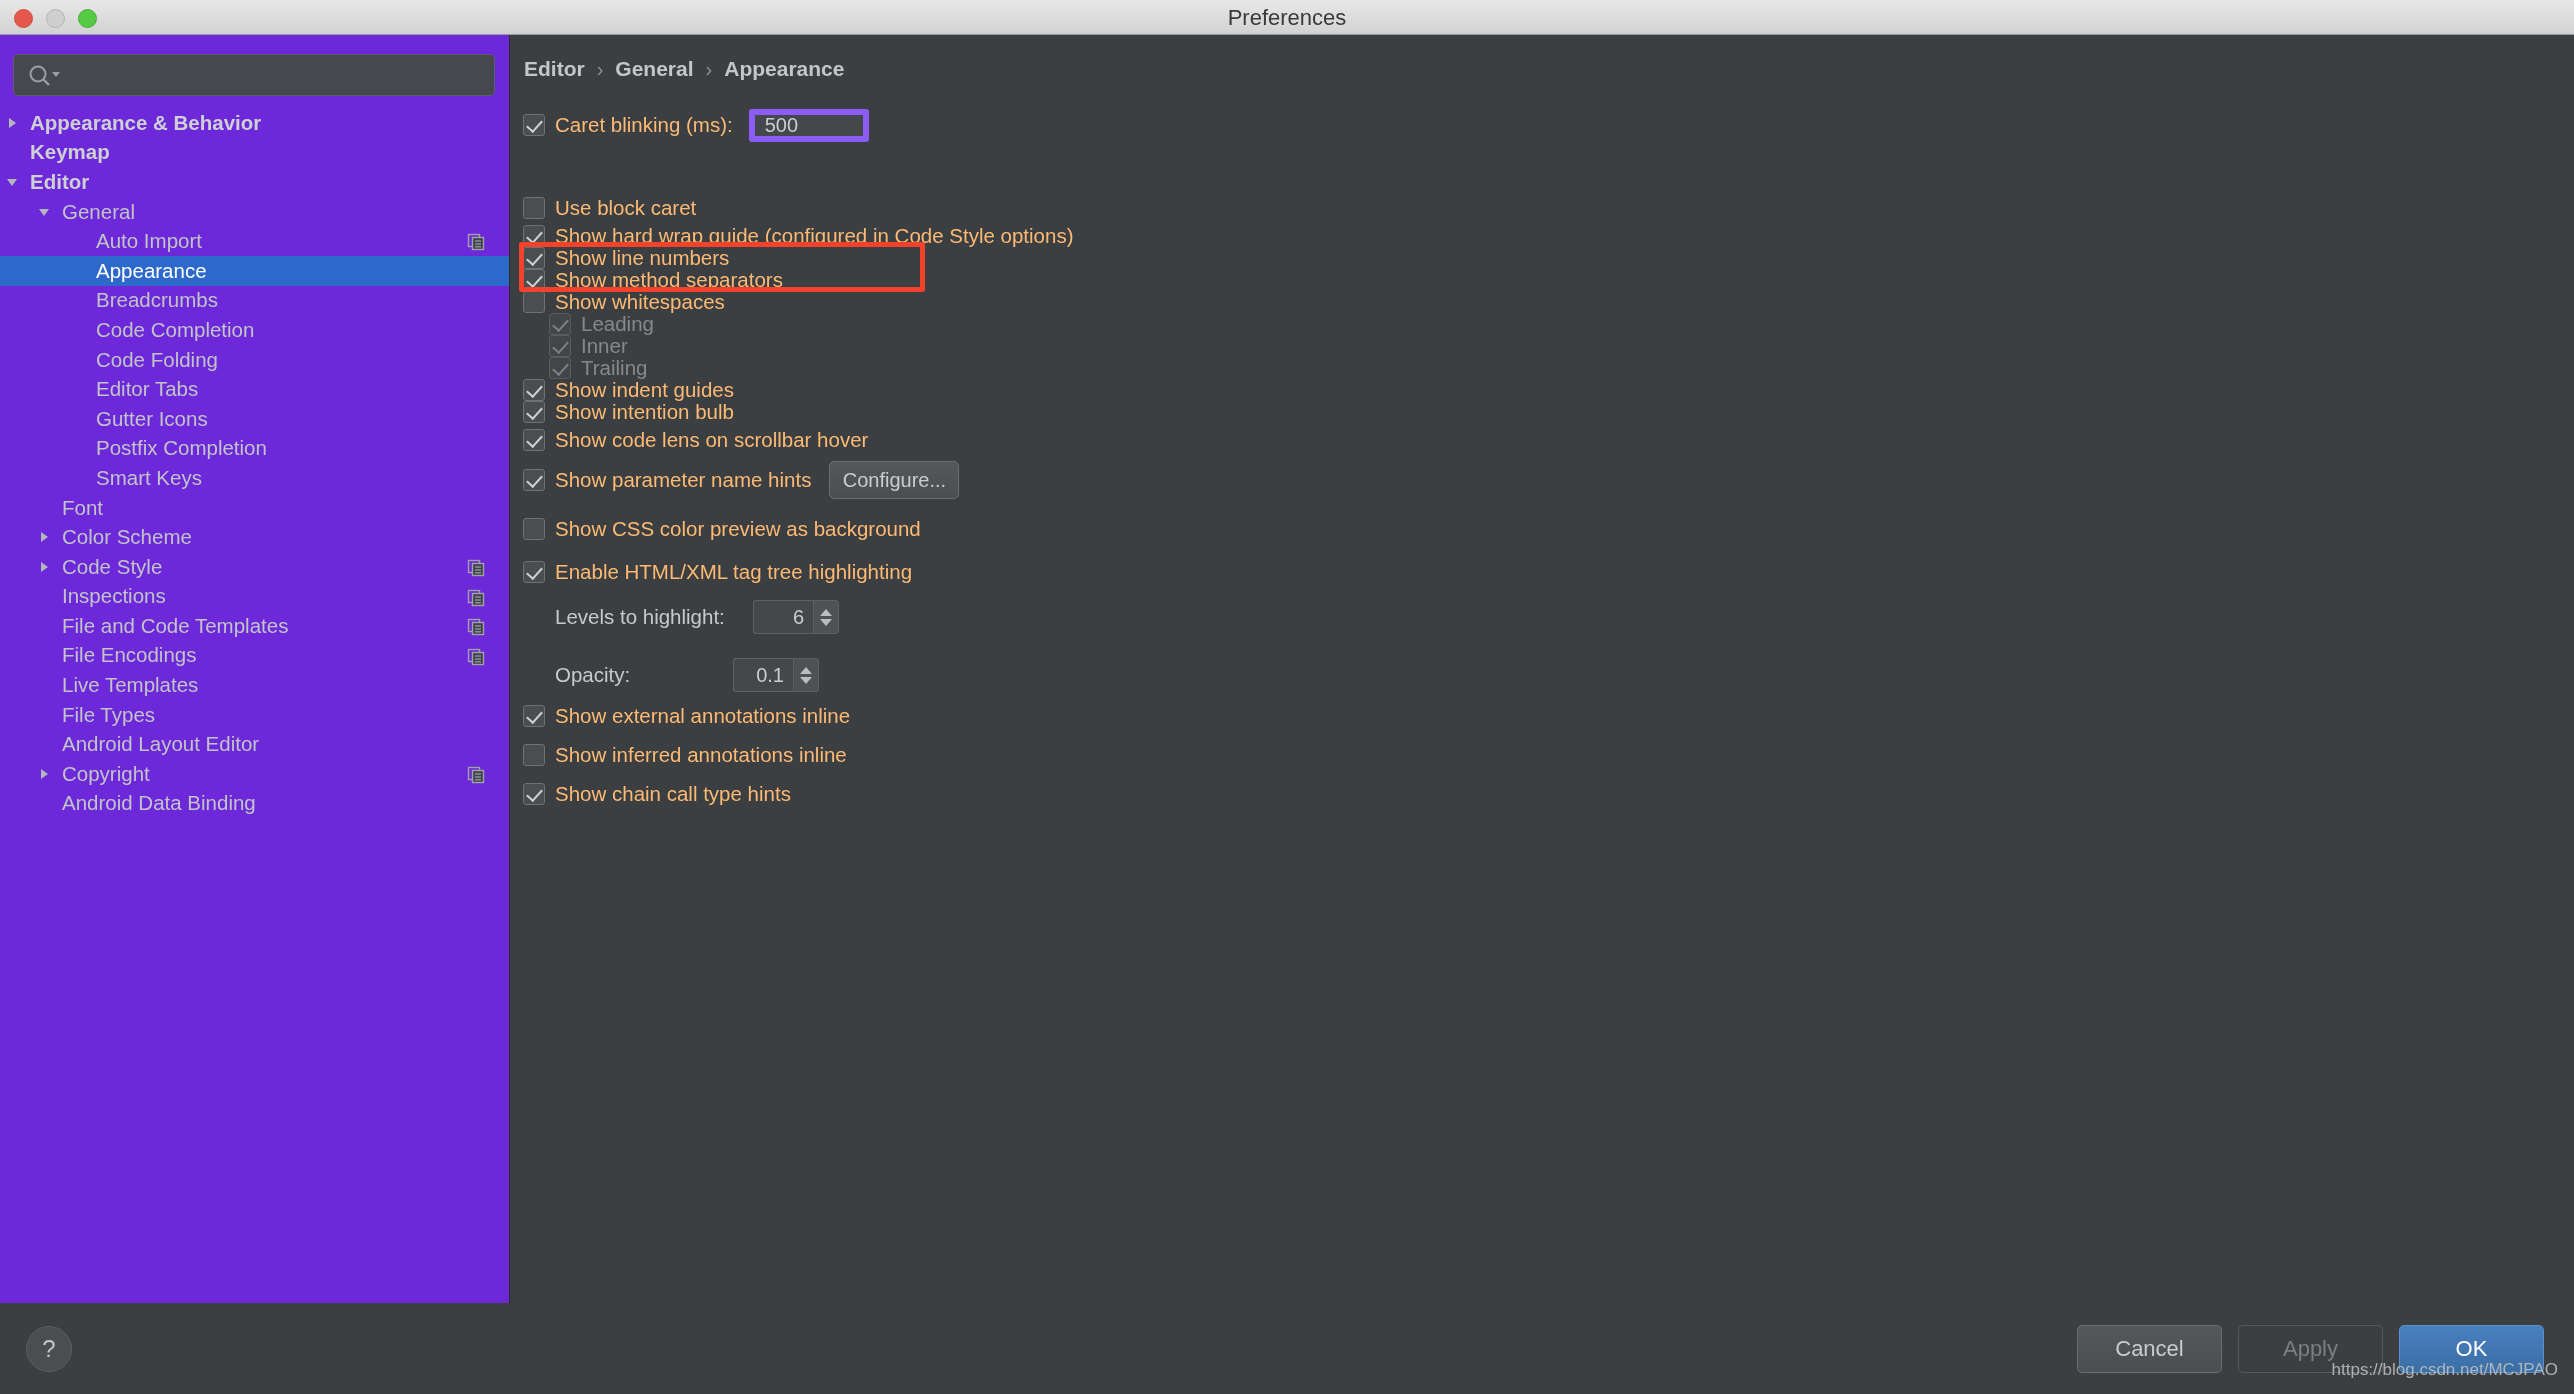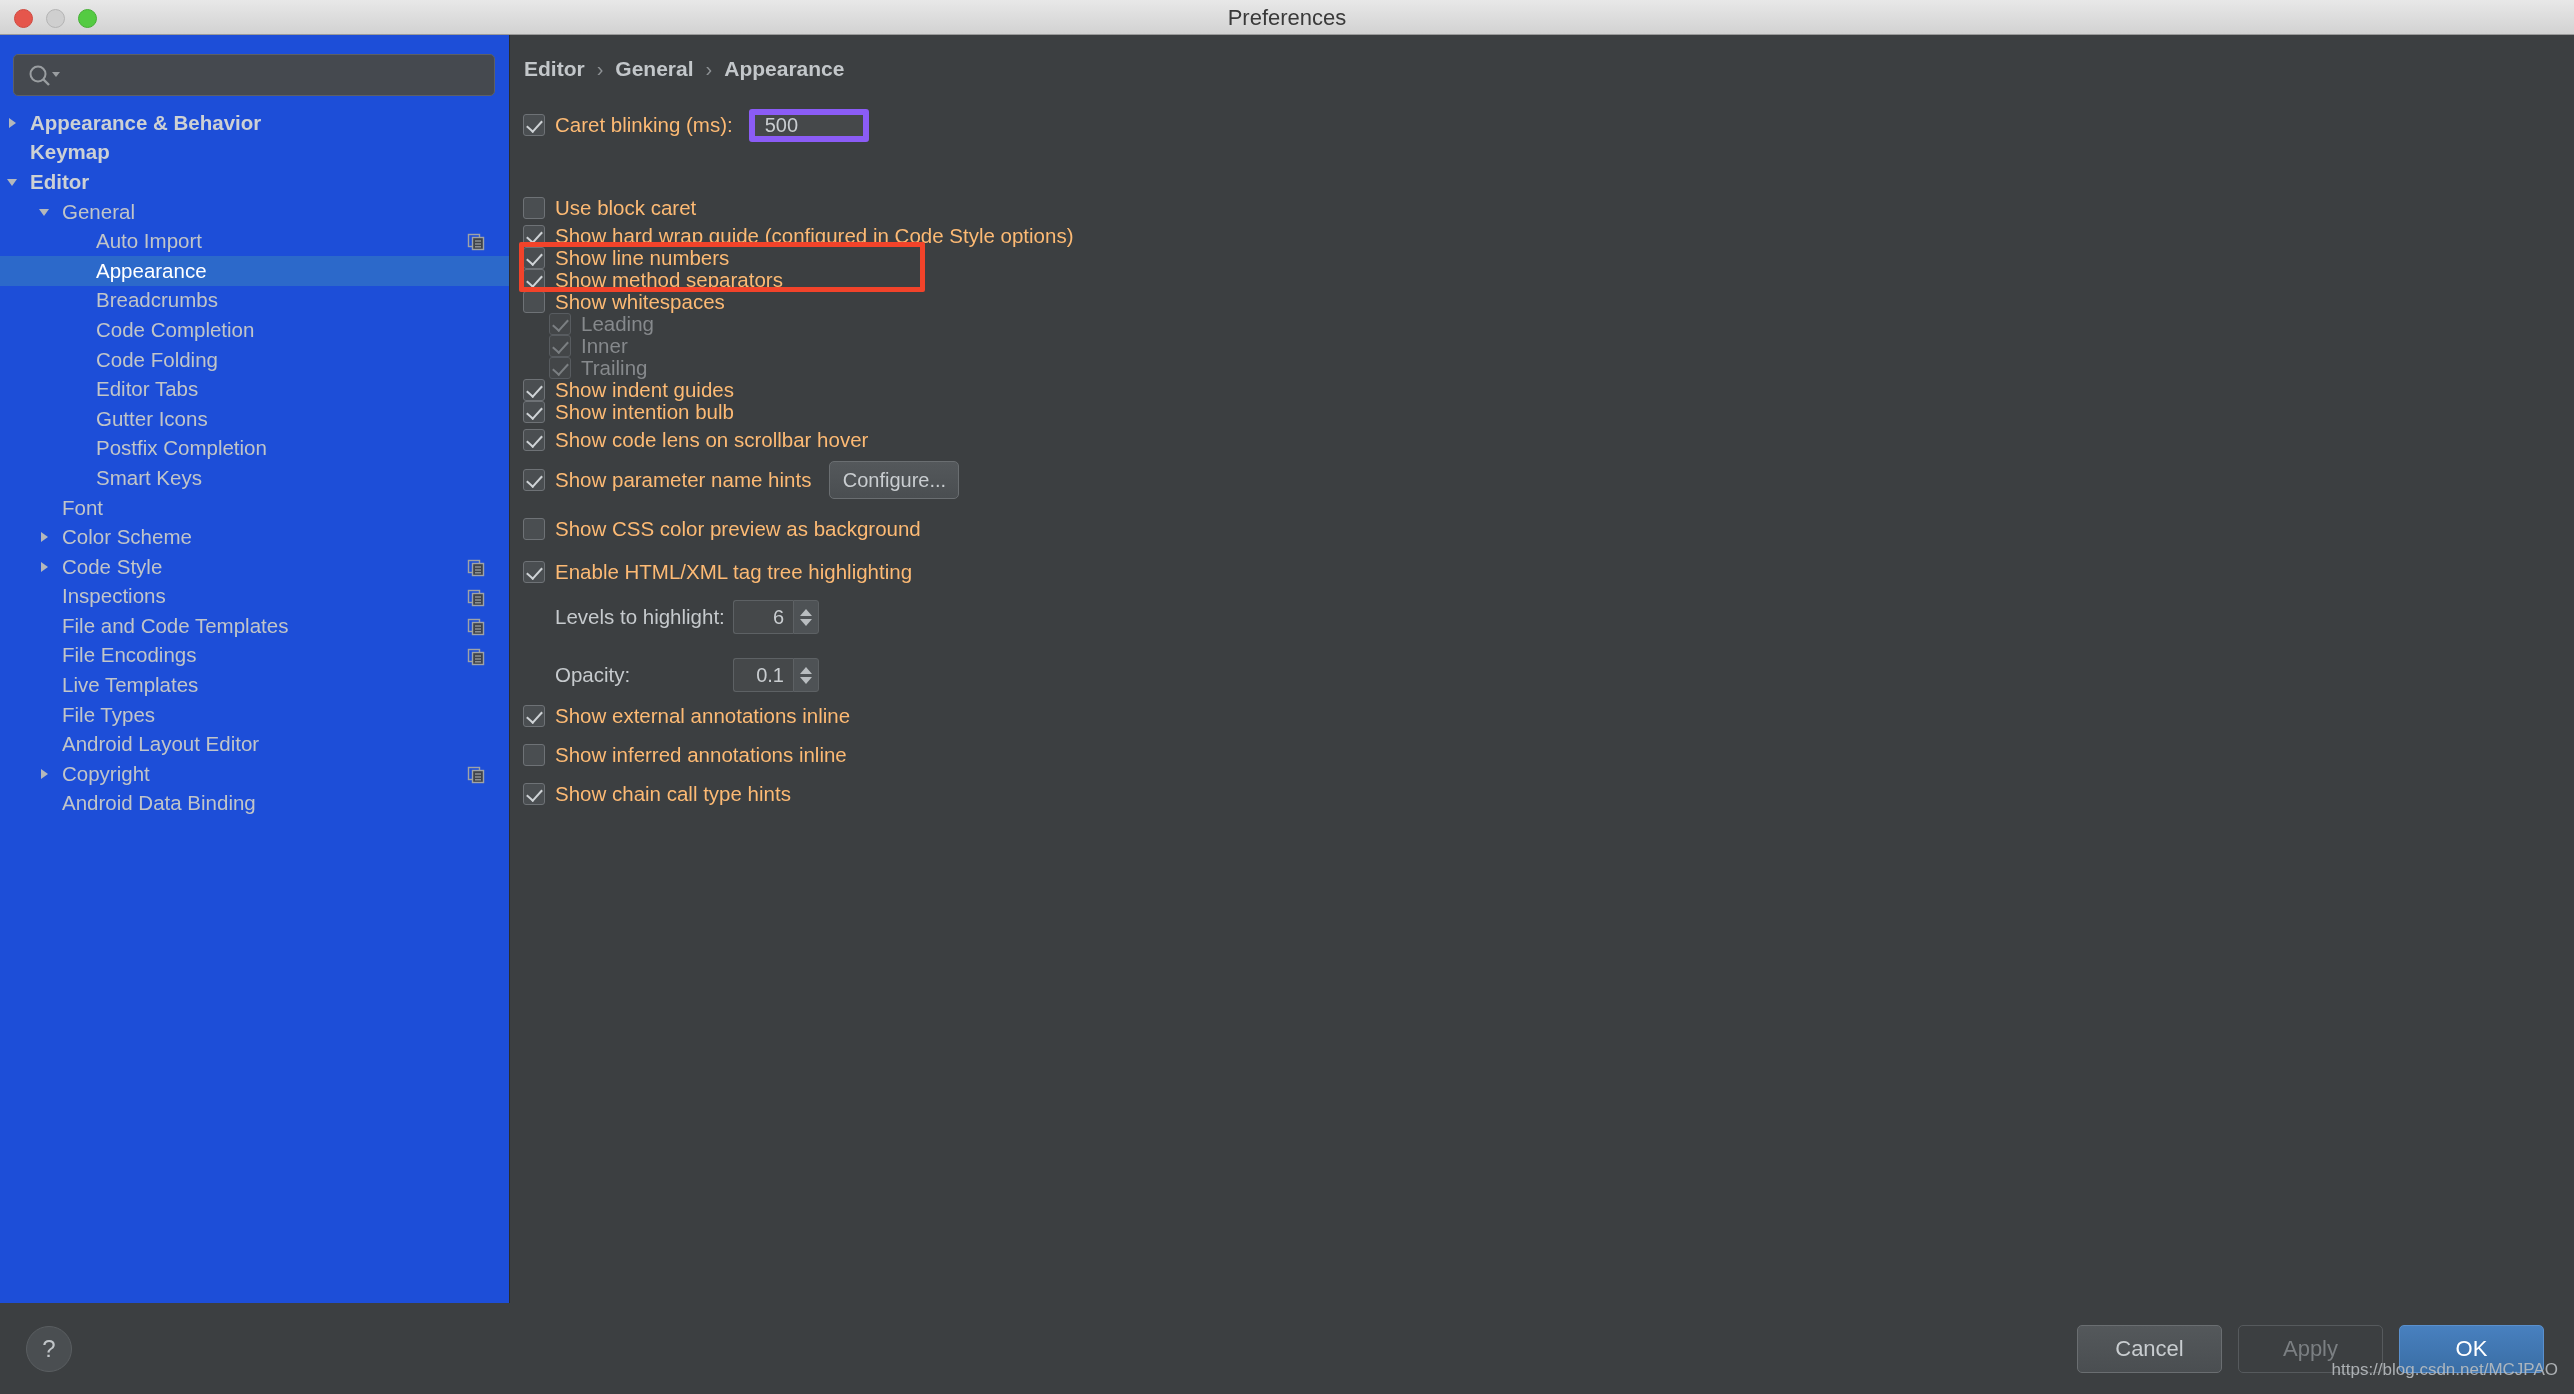--- a/index.html
+++ b/index.html
@@ -25,21 +25,21 @@
   .light.green { background: #54cb42; border: 1px solid #45b035; }
   .title-text {
     position: absolute; left: 0; top: 0; width: 2574px; height: 35px;
     line-height: 35px; text-align: center;
     font-size: 22px; color: #3a3a3a;
   }
 
   
   .sidebar {
     position: absolute; left: 0; top: 35px; width: 510px; height: 1268px;
-    background: #1d4ed8; border-right: 1px solid #2b2b2b;
+    background: #6d28d9; border-right: 1px solid #2b2b2b;
   }
   .search-wrap { position: absolute; left: 13px; top: 19px; width: 482px; height: 42px; }
   .search-box {
     width: 100%; height: 100%;
     background: #45494f; border: 1px solid #5c6066; border-radius: 5px;
     position: relative;
   }
   .search-icon { position: absolute; left: 13px; top: 9px; width: 34px; height: 24px; }
   .search-input {
     position: absolute; left: 54px; top: 0; right: 8px; height: 40px;
@@ -414,21 +414,21 @@
       <div class="opt-row" style="height:52px;">
         <span class="cb"></span>
         <span class="opt-label">Show CSS color preview as background</span>
       </div>
 
       <div class="opt-row" style="height:34px;">
         <span class="cb checked"></span>
         <span class="opt-label">Enable HTML/XML tag tree highlighting</span>
       </div>
 
-      <div class="opt-row" style="height:56px;">
+      <div class="opt-row" style="height:56px;gap:20px;">
         <span class="field-label" style="margin-left:32px; width:168px;">Levels to highlight:</span>
         <span class="spinner" style="margin-left:10px;">
           <span class="spinner-field">6</span>
           <span class="spinner-btns">
             <span class="spin-arrow up"></span>
             <span class="spin-arrow down"></span>
           </span>
         </span>
       </div>
 

